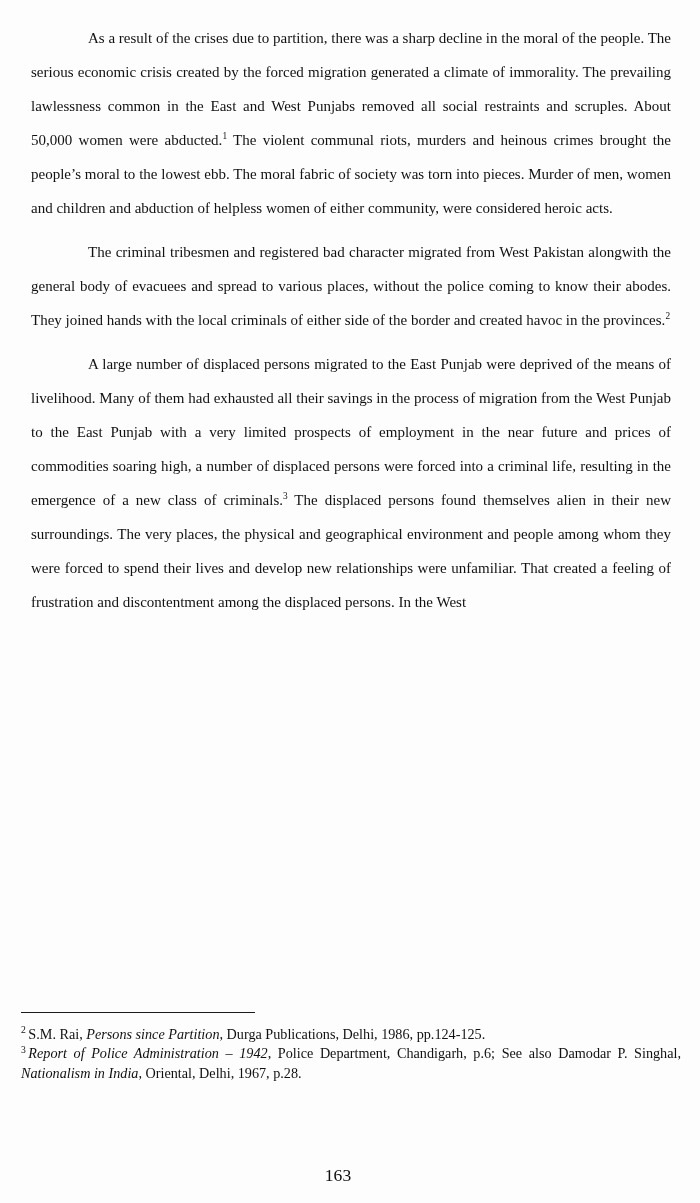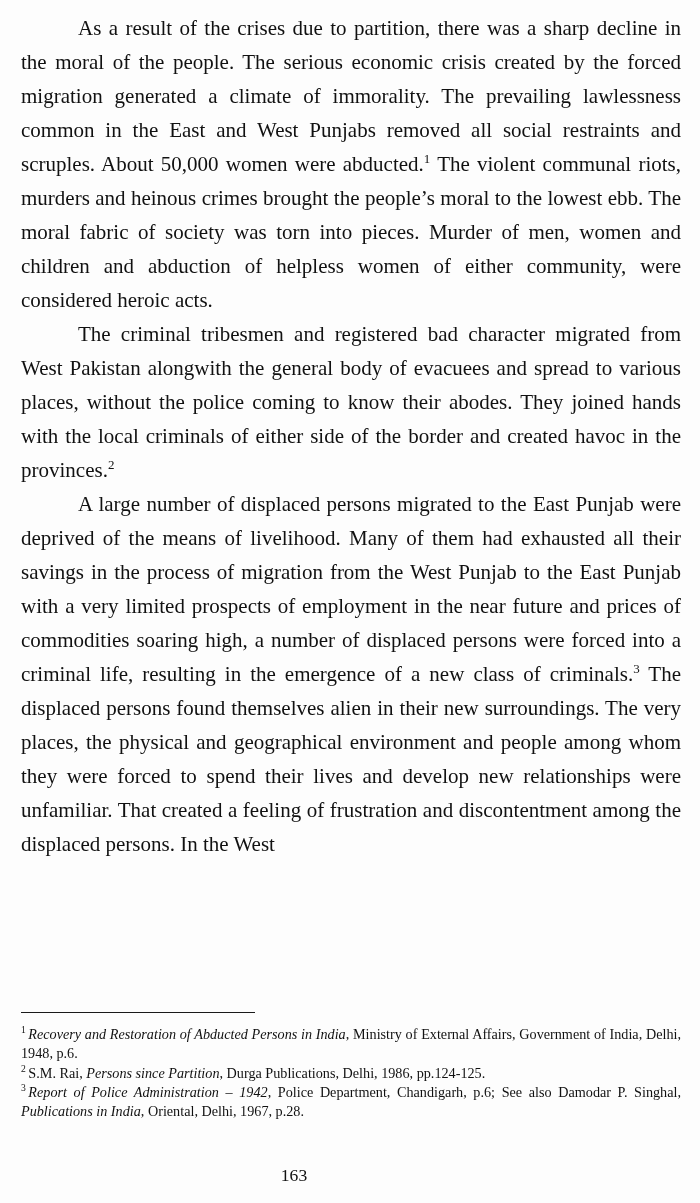--- a/index.html
+++ b/index.html
@@ -28,22 +28,22 @@
 
   
   .body-block {
     position: absolute;
     left: 21px;
     top: 11px;
     width: 660px;
   }
 
   .para {
-    margin: 0;
-    font-size: 21px;
+    margin: 10px;
+    font-size: 15px;
     line-height: 34px;
     text-align: justify;
     text-justify: inter-word;
     text-indent: 57px;
     hyphens: none;
     word-spacing: 0px;
   }
 
   sup {
     font-size: 0.62em;
@@ -91,36 +91,36 @@
 
   
   .page-number {
     position: absolute;
     left: 0;
     top: 1163px;
     width: 588px;
     text-align: center;
     font-size: 17.6px;
     line-height: 24px;
+    padding-left: 44px;
   }
 </style>
 </head>
 <body>
 
 <div class="page">
 
   <div class="body-block">
     <p class="para">As a result of the crises due to partition, there was a sharp decline in the moral of the people. The serious economic crisis created by the forced migration generated a climate of immorality. The prevailing lawlessness common in the East and West Punjabs removed all social restraints and scruples. About 50,000 women were abducted.<sup>1</sup> The violent communal riots, murders and heinous crimes brought the people’s moral to the lowest ebb. The moral fabric of society was torn into pieces. Murder of men, women and children and abduction of helpless women of either community, were considered heroic acts.</p>
     <p class="para">The criminal tribesmen and registered bad character migrated from West Pakistan alongwith the general body of evacuees and spread to various places, without the police coming to know their abodes. They joined hands with the local criminals of either side of the border and created havoc in the provinces.<sup>2</sup></p>
     <p class="para">A large number of displaced persons migrated to the East Punjab were deprived of the means of livelihood. Many of them had exhausted all their savings in the process of migration from the West Punjab to the East Punjab with a very limited prospects of employment in the near future and prices of commodities soaring high, a number of displaced persons were forced into a criminal life, resulting in the emergence of a new class of criminals.<sup>3</sup> The displaced persons found themselves alien in their new surroundings. The very places, the physical and geographical environment and people among whom they were forced to spend their lives and develop new relationships were unfamiliar. That created a feeling of frustration and discontentment among the displaced persons. In the West</p>
   </div>
 
   <div class="footnote-rule"></div>
 
   <div class="footnotes">
-    <p class="footnote"><span class="fn-marker">1</span><i>Recovery and Restoration of Abducted Persons in India</i>, Ministry of External Affairs, Government of India, Delhi, 1948, p.6.</p>
     <p class="footnote"><span class="fn-marker">2</span>S.M. Rai, <i>Persons since Partition</i>, Durga Publications, Delhi, 1986, pp.124-125.</p>
-    <p class="footnote"><span class="fn-marker">3</span><i>Report of Police Administration – 1942</i>, Police Department, Chandigarh, p.6; See also Damodar P. Singhal, <i>Publications in India</i>, Oriental, Delhi, 1967, p.28.</p>
+    <p class="footnote"><span class="fn-marker">3</span><i>Report of Police Administration – 1942</i>, Police Department, Chandigarh, p.6; See also Damodar P. Singhal, <i>Nationalism in India</i>, Oriental, Delhi, 1967, p.28.</p>
   </div>
 
   <div class="page-number">163</div>
 
 </div>
 
 </body></html>

